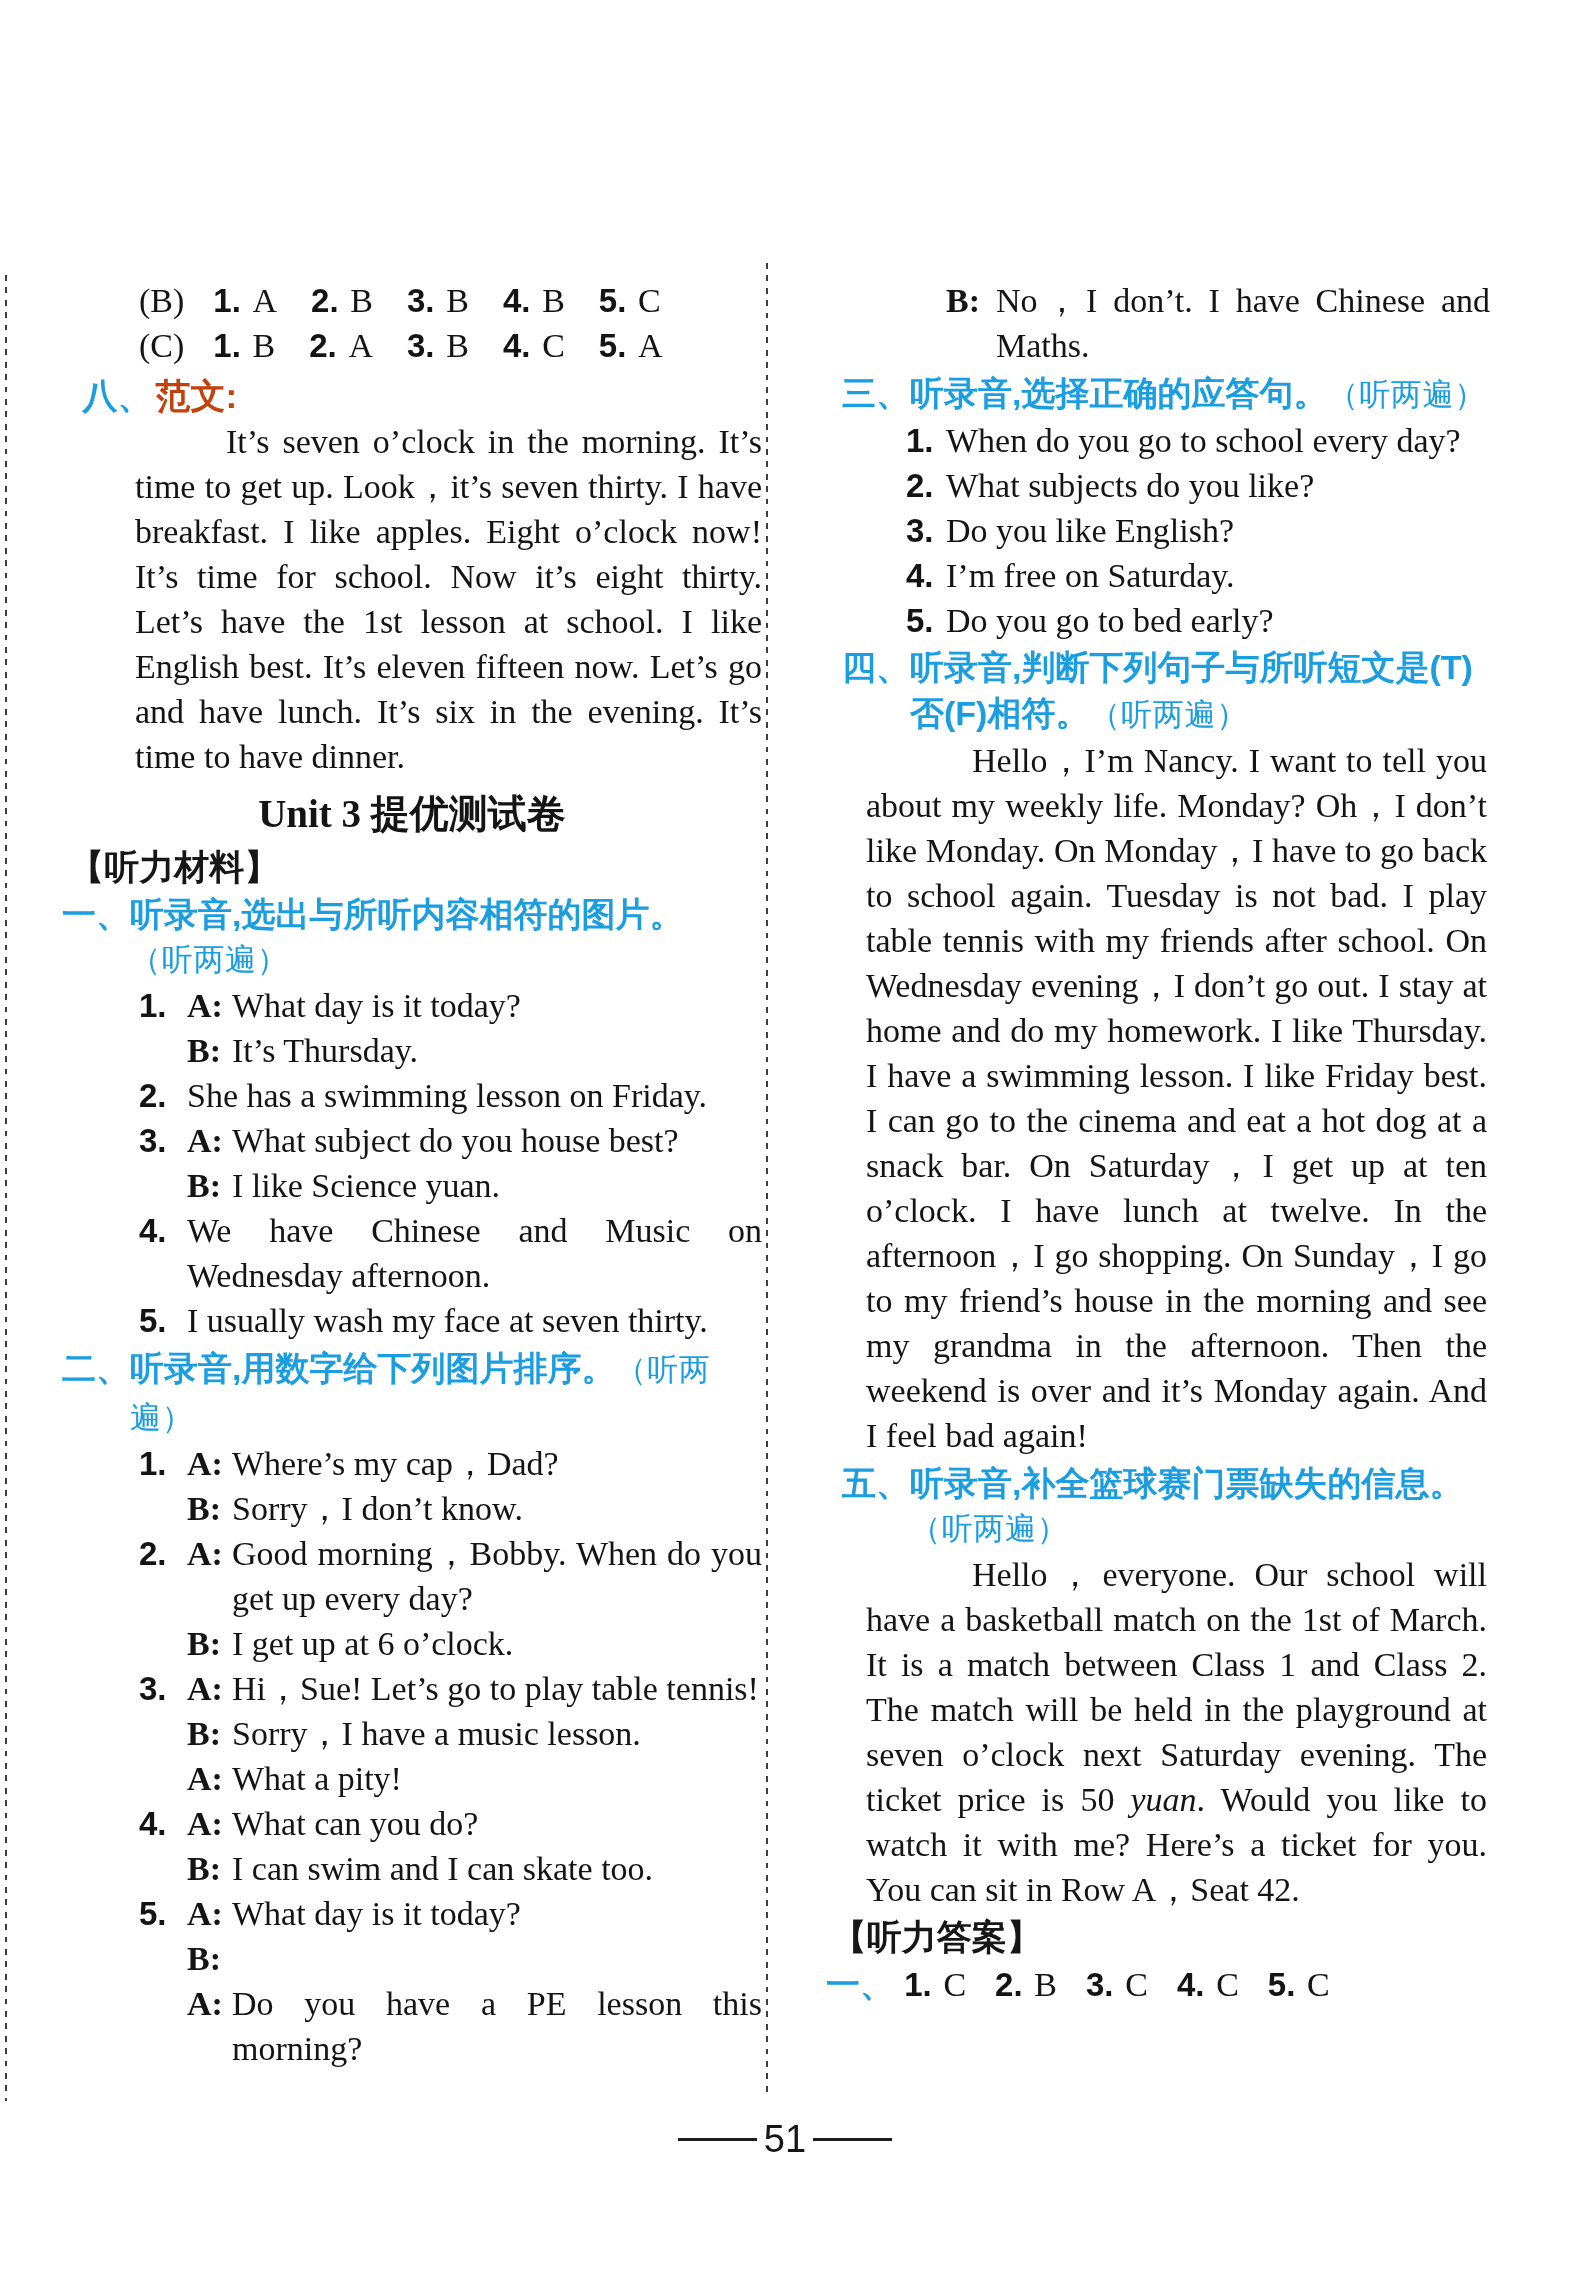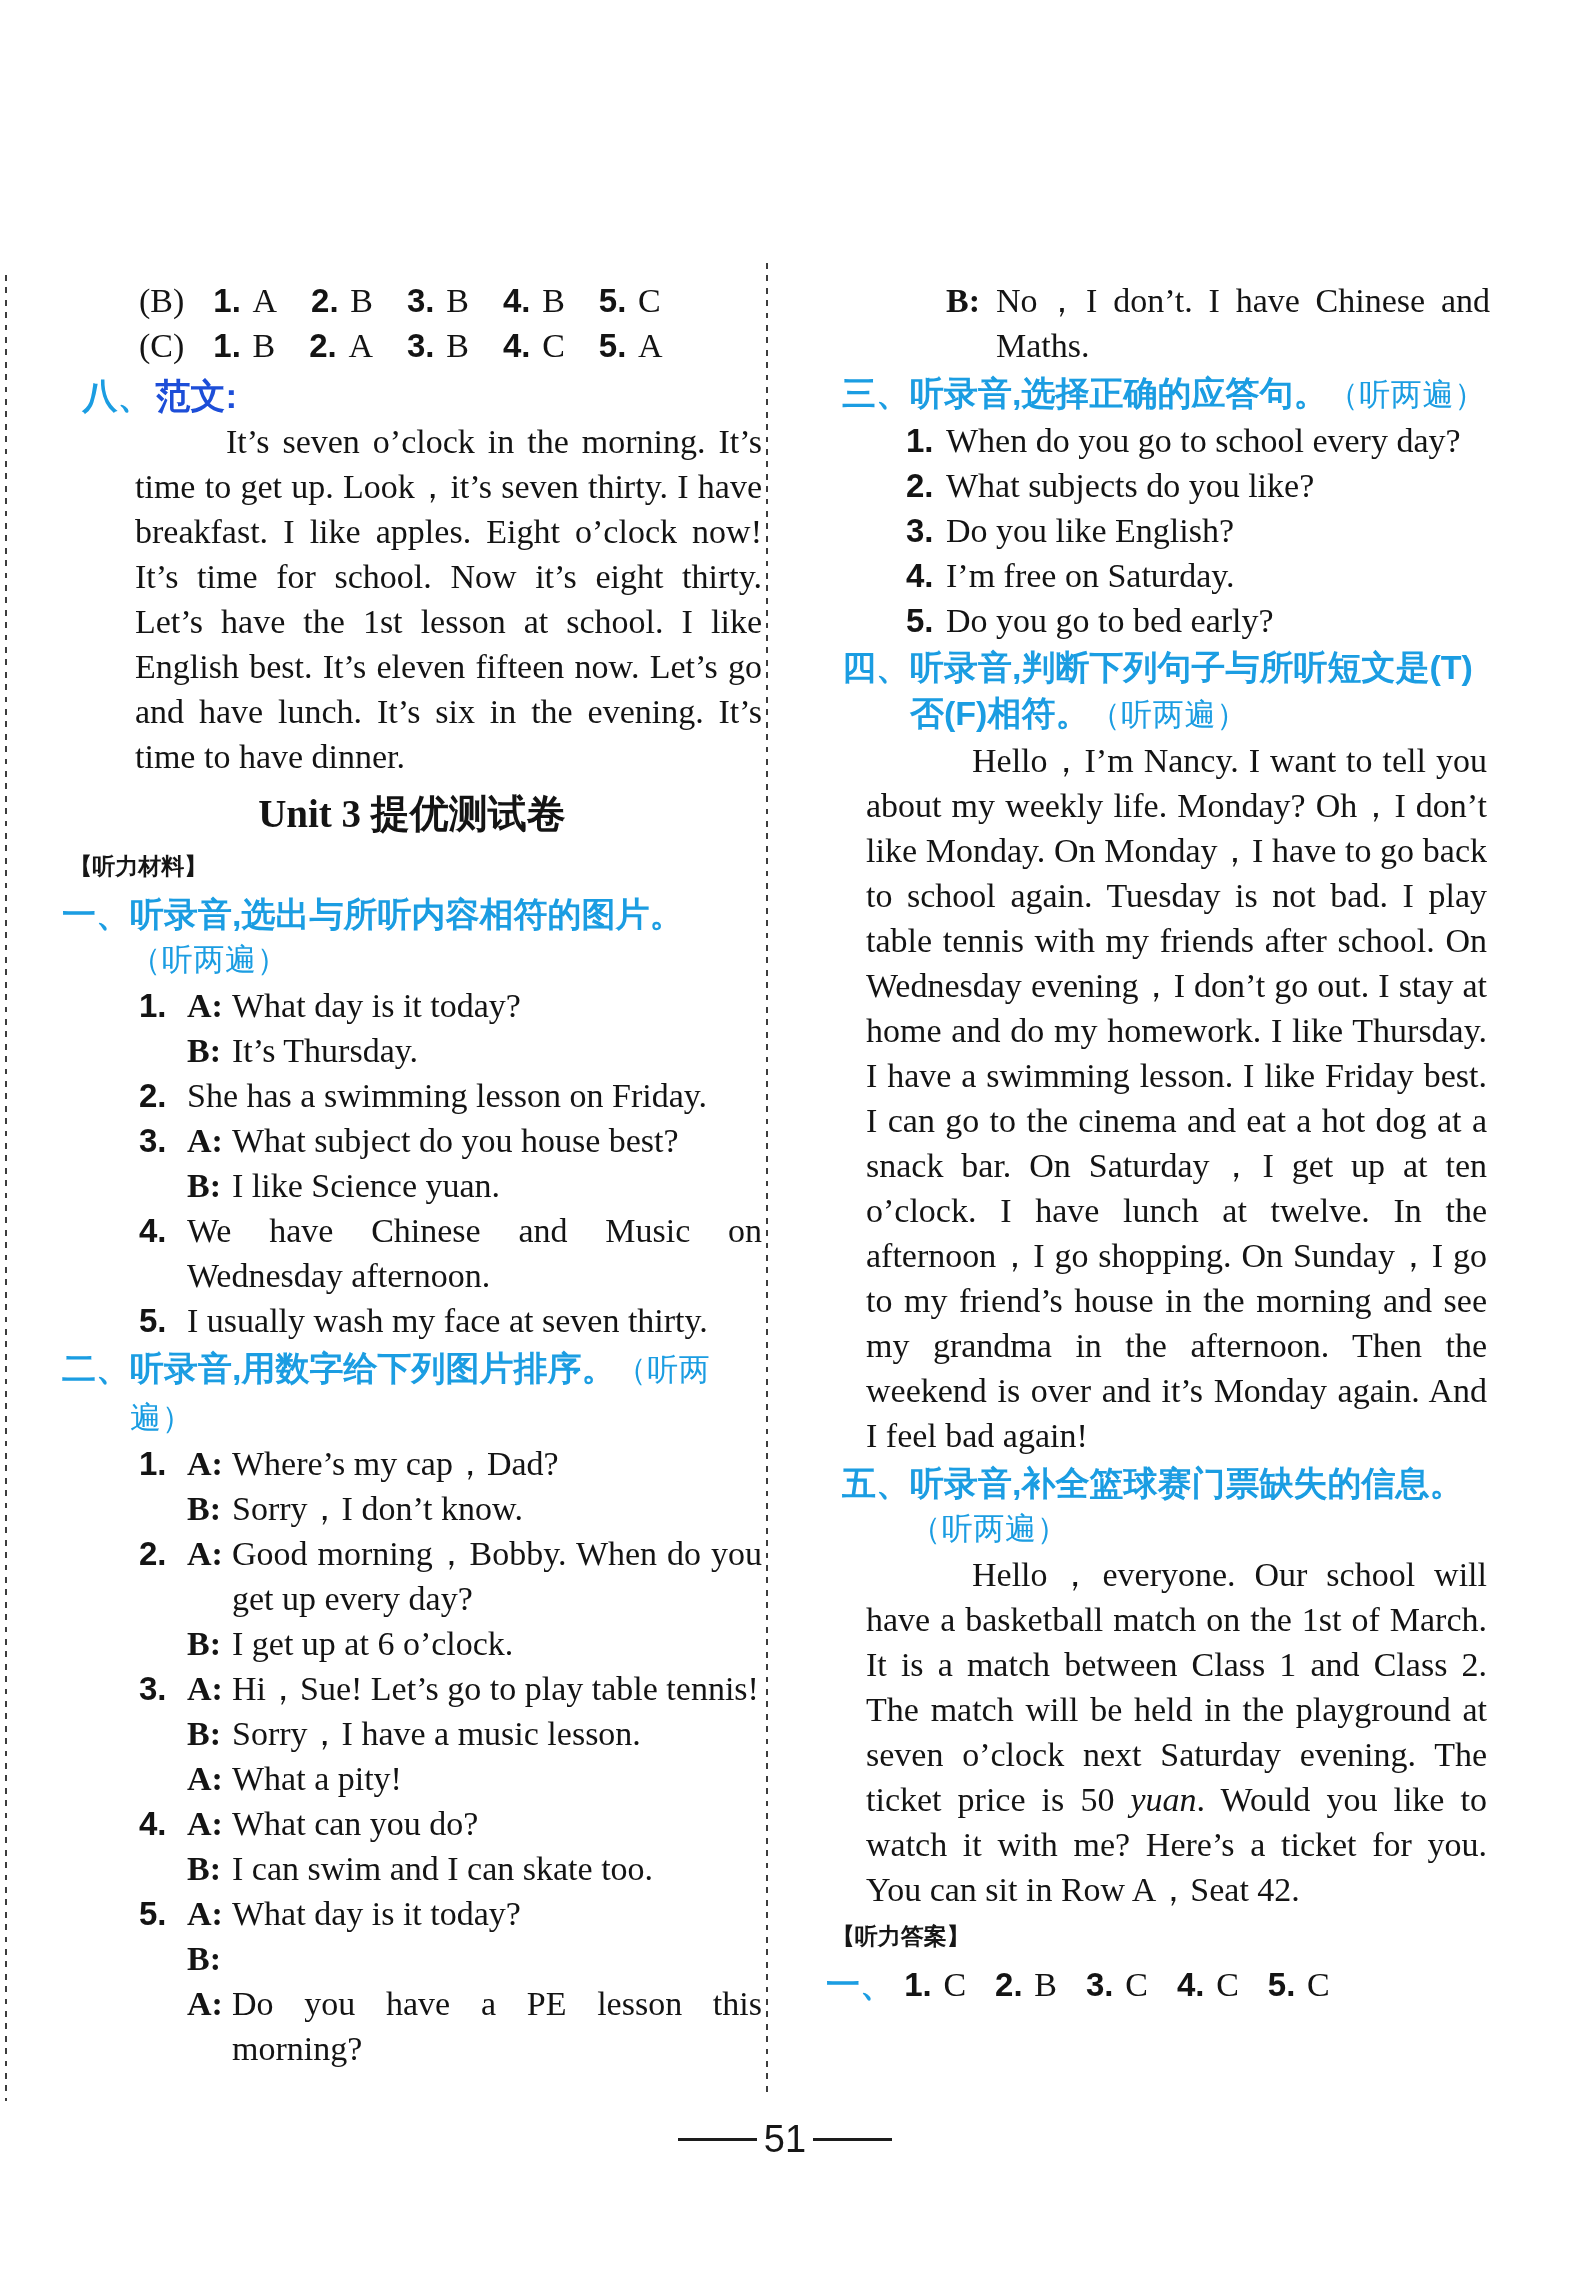--- a/index.html
+++ b/index.html
@@ -32,26 +32,26 @@
     line-height:46px; color:#1b9de2; }
   .heading .marker { flex:0 0 60px; }
   .col-right .heading .marker { flex-basis:61px; }
   .heading .htext { flex:1 1 auto; }
   .hline1 { display:block; }
   .note { font-weight:400; font-size:31px; letter-spacing:0.7px; }
   .note-block { display:block; }
 
   
   .blacklabel { font-family:"Liberation Sans", sans-serif; font-weight:700;
-    font-size:23px; line-height:47px; color:#161616; margin-left:7.3px; }
+    font-size:35px; line-height:47px; color:#161616; margin-left:7.3px; }
 
   .essay-heading { display:flex; align-items:baseline; margin-top:4.4px; margin-left:20.5px;
     font-family:"Liberation Sans", sans-serif; font-weight:700; font-size:35px; line-height:47px; }
   .essay-heading .marker { color:#1b9de2; margin-right:2.9px; }
-  .essay-heading .elabel { color:#1d4ed8; }
+  .essay-heading .elabel { color:#c2410c; }
 
   .essay { margin:0 0 0 73px; width:627px; text-align:justify; text-indent:91px; }
 
   .unit-title { text-align:center; font-weight:700; font-size:39px; line-height:53px;
     margin:7.3px 0 2.9px 0; }
 
   
   .items { padding-left:77px; }
   .col-right .items { padding-left:64px; }
   .line { display:flex; align-items:baseline; }

